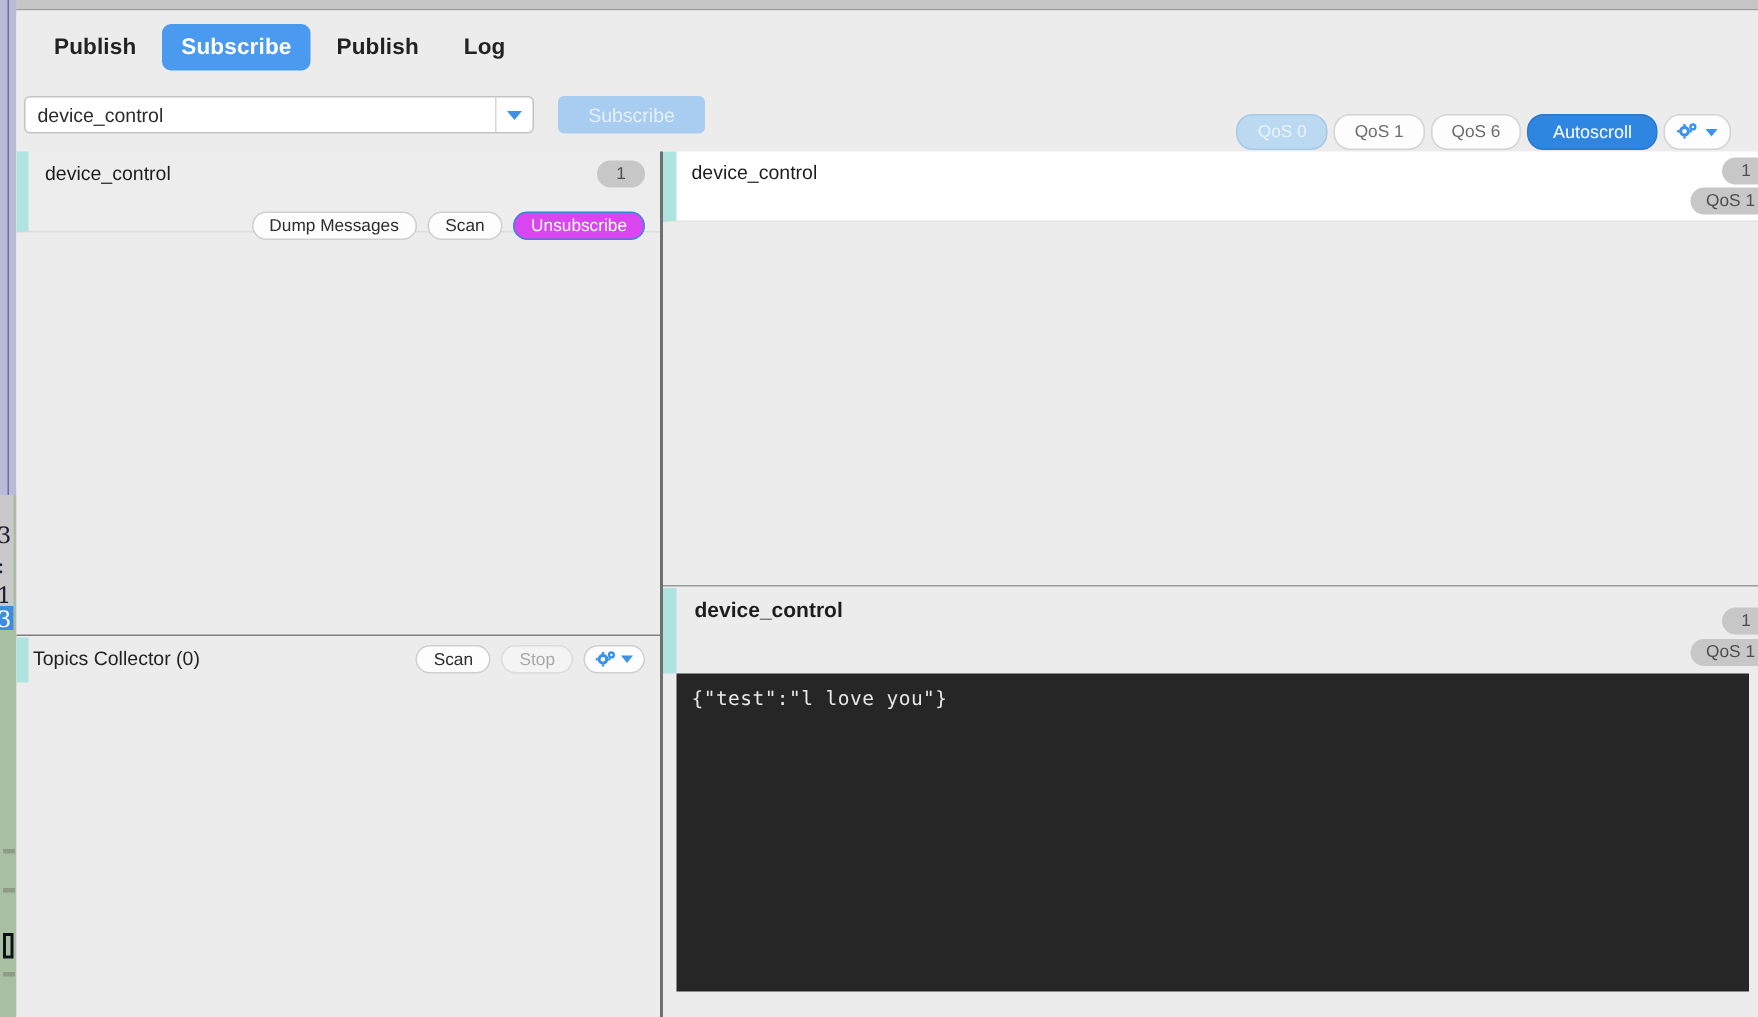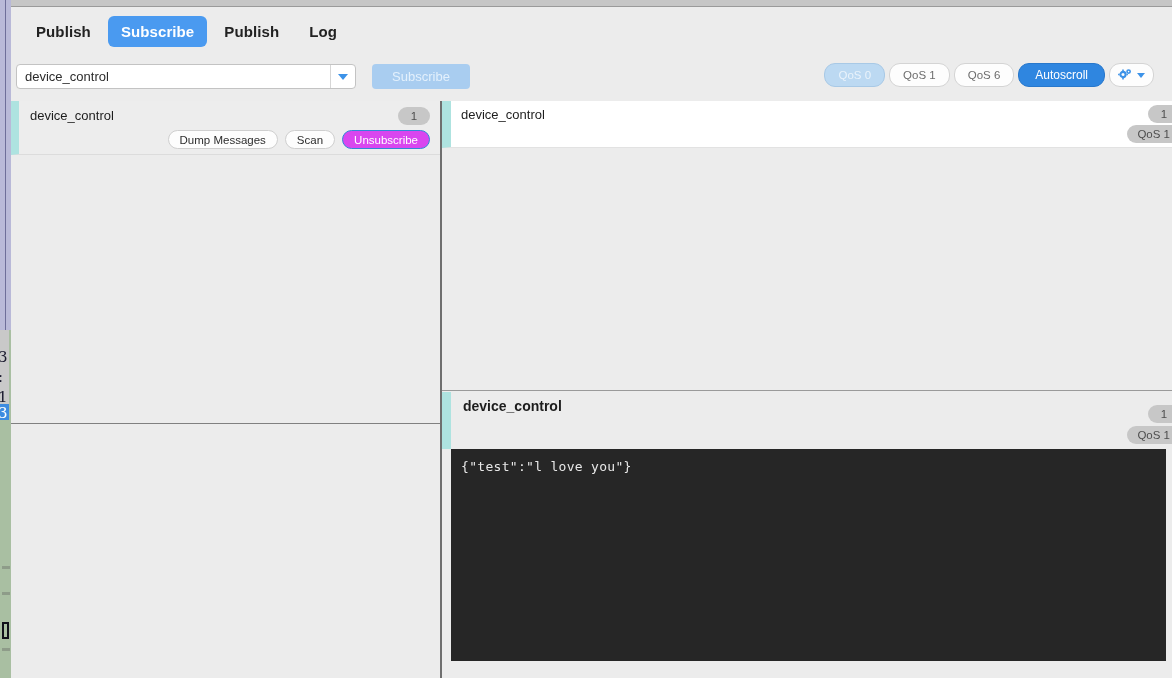--- a/index.html
+++ b/index.html
@@ -90,21 +90,21 @@
   .btn-subscribe {
     position:absolute; left:361px; top:9px; width:98px; height:25px;
     background:#a9cdf0; border-radius:4px; color:#e3f0fc;
     font-size:13px; display:flex; align-items:center; justify-content:center;
   }
 
   .qos-group { position:absolute; right:18px; top:8px; display:flex; align-items:center; gap:4px; }
   .pill {
     height:24px; padding:0 13px; border-radius:11px; font-size:11.5px;
     display:flex; align-items:center; justify-content:center;
-    background:#fdfdfd; border:1px solid #d4d4d4; color:#6d6d6d;
+    background:#fdfdfd; border:1px solid #d4d4d4; color:#6d6d6d;margin-top:13px;
   }
   .pill.sel { background:#bcd9f2; border-color:#a8c9e6; color:#eaf3fb; }
   .pill.on  { background:#2f86e0; border-color:#2878cc; color:#ffffff; font-size:12px; padding:0 16px; }
   .pill.gear { padding:0 8px; gap:2px; }
 
   .gearicon { display:inline-flex; align-items:center; }
   .caret-sm {
     width:0;height:0;border-left:4px solid transparent;border-right:4px solid transparent;
     border-top:5px solid #3c92e8; margin-left:2px;
   }
@@ -127,21 +127,21 @@
   }
   .sub-item .name {
     position:absolute; left:11px; top:7px; font-size:13px; color:#1d1d1d;
   }
   .badge {
     background:#c7c7c7; color:#4e4e4e; font-size:11.5px; border-radius:10px;
     height:18px; min-width:32px; display:flex; align-items:center; justify-content:center;
     padding:0 10px;
   }
   .sub-item .cnt { position:absolute; right:10px; top:6px; }
-  .sub-actions { position:absolute; right:10px; top:29px; display:flex; gap:7px; align-items:flex-end; }
+  .sub-actions { position:absolute; right:10px; top:40px; display:flex; gap:7px; align-items:flex-end; }
   .sbtn {
     height:19px; padding:0 11px; border-radius:10px; font-size:11.5px;
     background:#fdfdfd; border:1px solid #cfcfcf; color:#2d2d2d;
     display:flex; align-items:center; justify-content:center;
   }
   .sbtn.primary { background:#d946ef; border-color:#3286d8; color:#ffffff; }
 
   .collector {
     position:absolute; left:0; top:324px; width:429px; height:253px; background:#ececec;
   }
@@ -269,20 +269,42 @@
             <div class="badge cnt">1</div>
             <div class="sub-actions">
               <div class="sbtn">Dump Messages</div>
               <div class="sbtn">Scan</div>
               <div class="sbtn primary">Unsubscribe</div>
             </div>
           </div>
         </div>
 
         <div class="collector">
+          <div class="collector-bar">
+            <div class="title">Topics Collector (0)</div>
+            <div class="collector-actions">
+              <div class="sbtn">Scan</div>
+              <div class="sbtn disabled">Stop</div>
+              <div class="sbtn" style="padding:0 7px">
+                <span class="gearicon">
+                  <svg width="15" height="12" viewBox="0 0 15 12">
+                    <circle cx="5" cy="5.5" r="2.6" fill="none" stroke="#3c92e8" stroke-width="2.1"></circle>
+                    <g stroke="#3c92e8" stroke-width="1.6">
+                      <line x1="5" y1="0.6" x2="5" y2="2.0"></line>
+                        <line x1="5" y1="9.0" x2="5" y2="10.4"></line>
+                      <line x1="0.1" y1="5.5" x2="1.5" y2="5.5"></line>
+                        <line x1="8.5" y1="5.5" x2="9.9" y2="5.5"></line>
+                    </g>
+                    <circle cx="10.6" cy="2.6" r="1.6" fill="none" stroke="#3c92e8" stroke-width="1.6"></circle>
+                  </svg>
+                </span>
+                <span class="caret-sm"></span>
+              </div>
+            </div>
+          </div>
           <div class="collector-body"></div>
         </div>
       </div>
 
       <div class="right-col">
 
         <div class="msg-list">
           <div class="msg-row">
             <div class="topic">device_control</div>
             <div class="badge b1">1</div>

